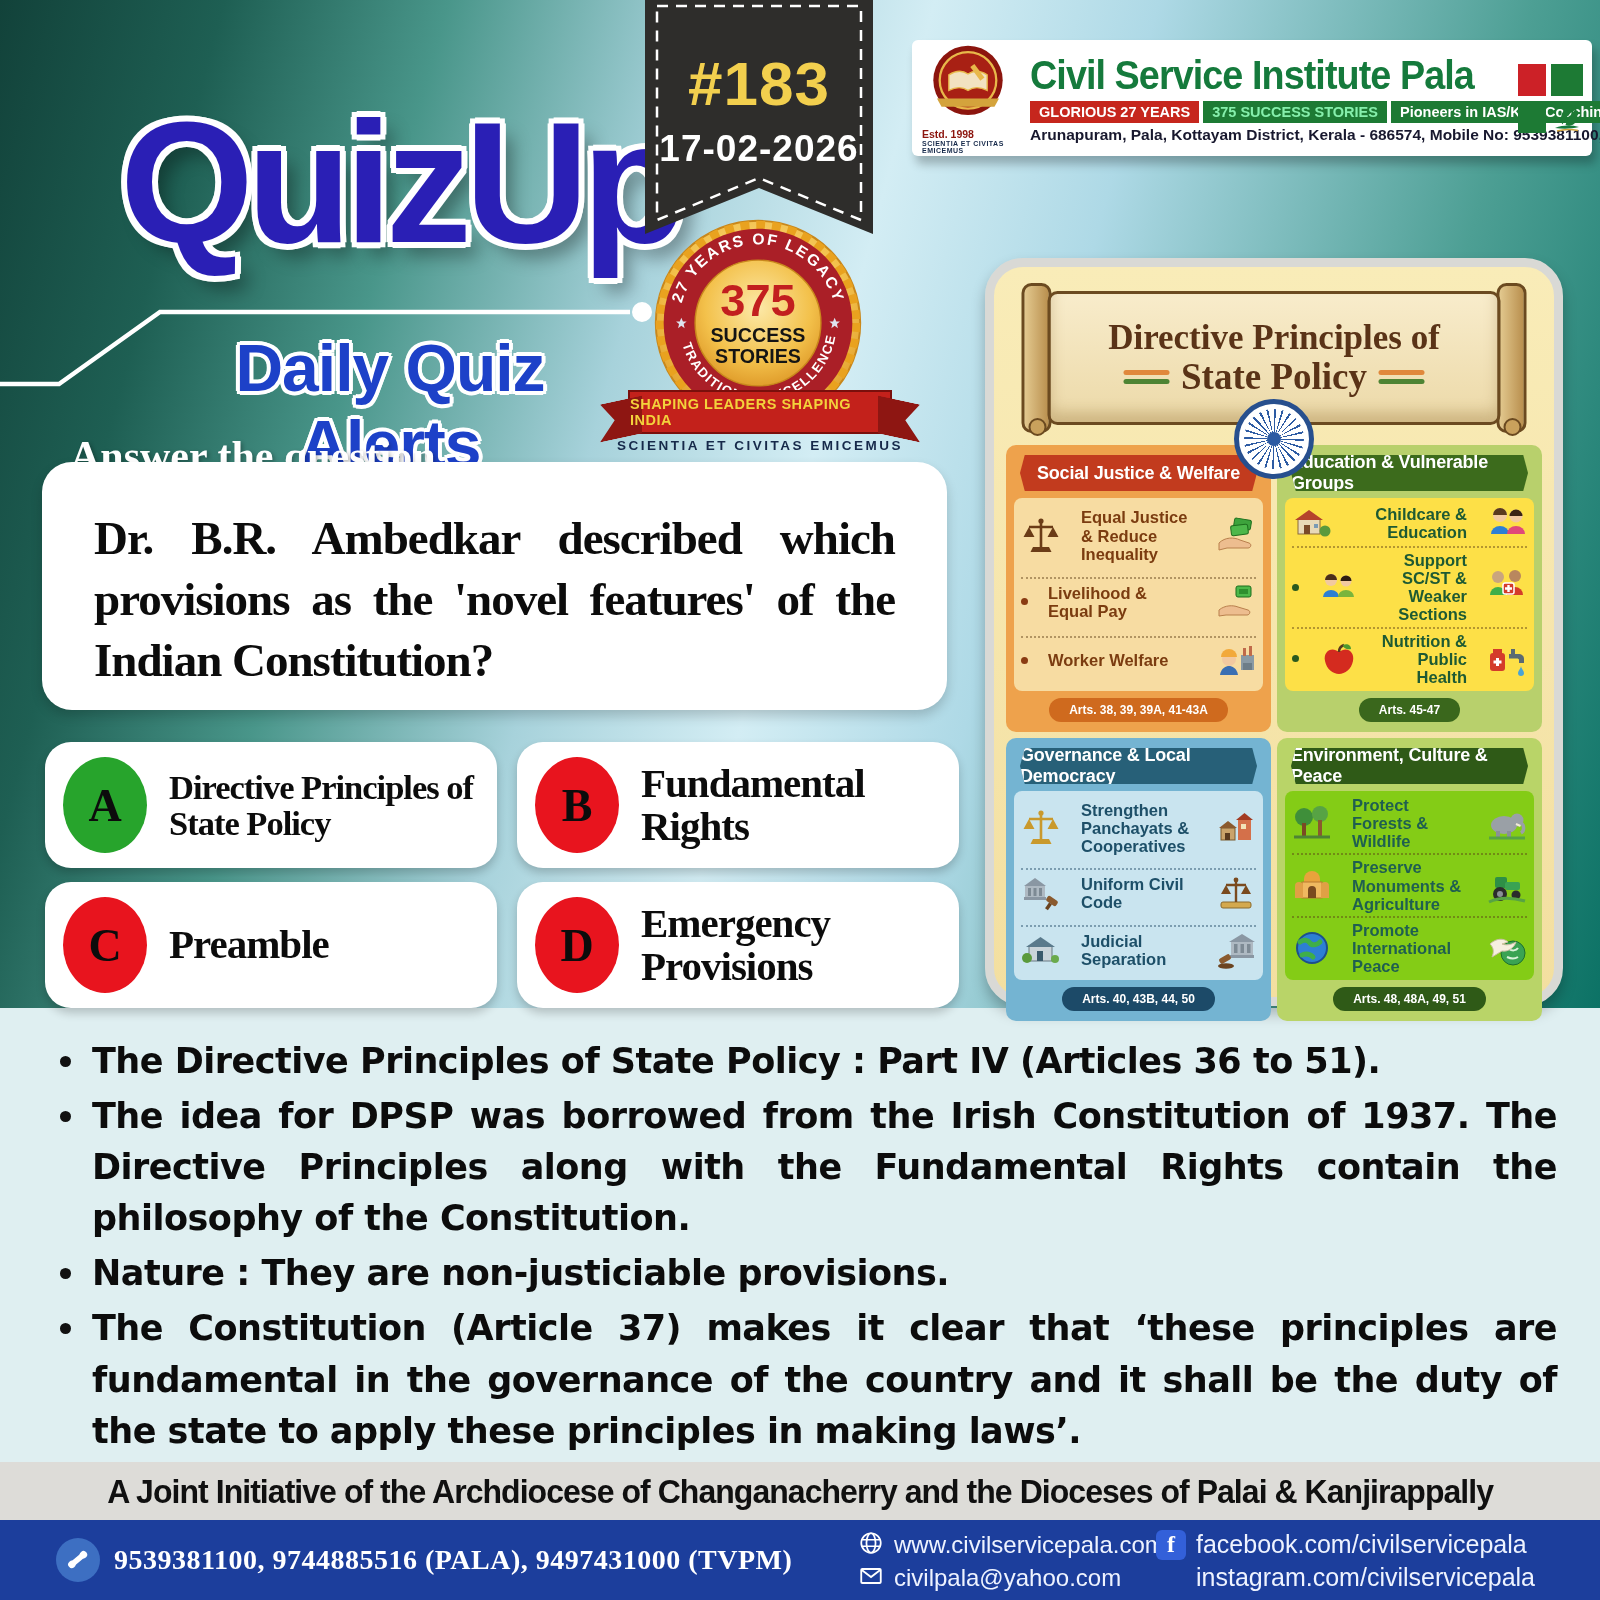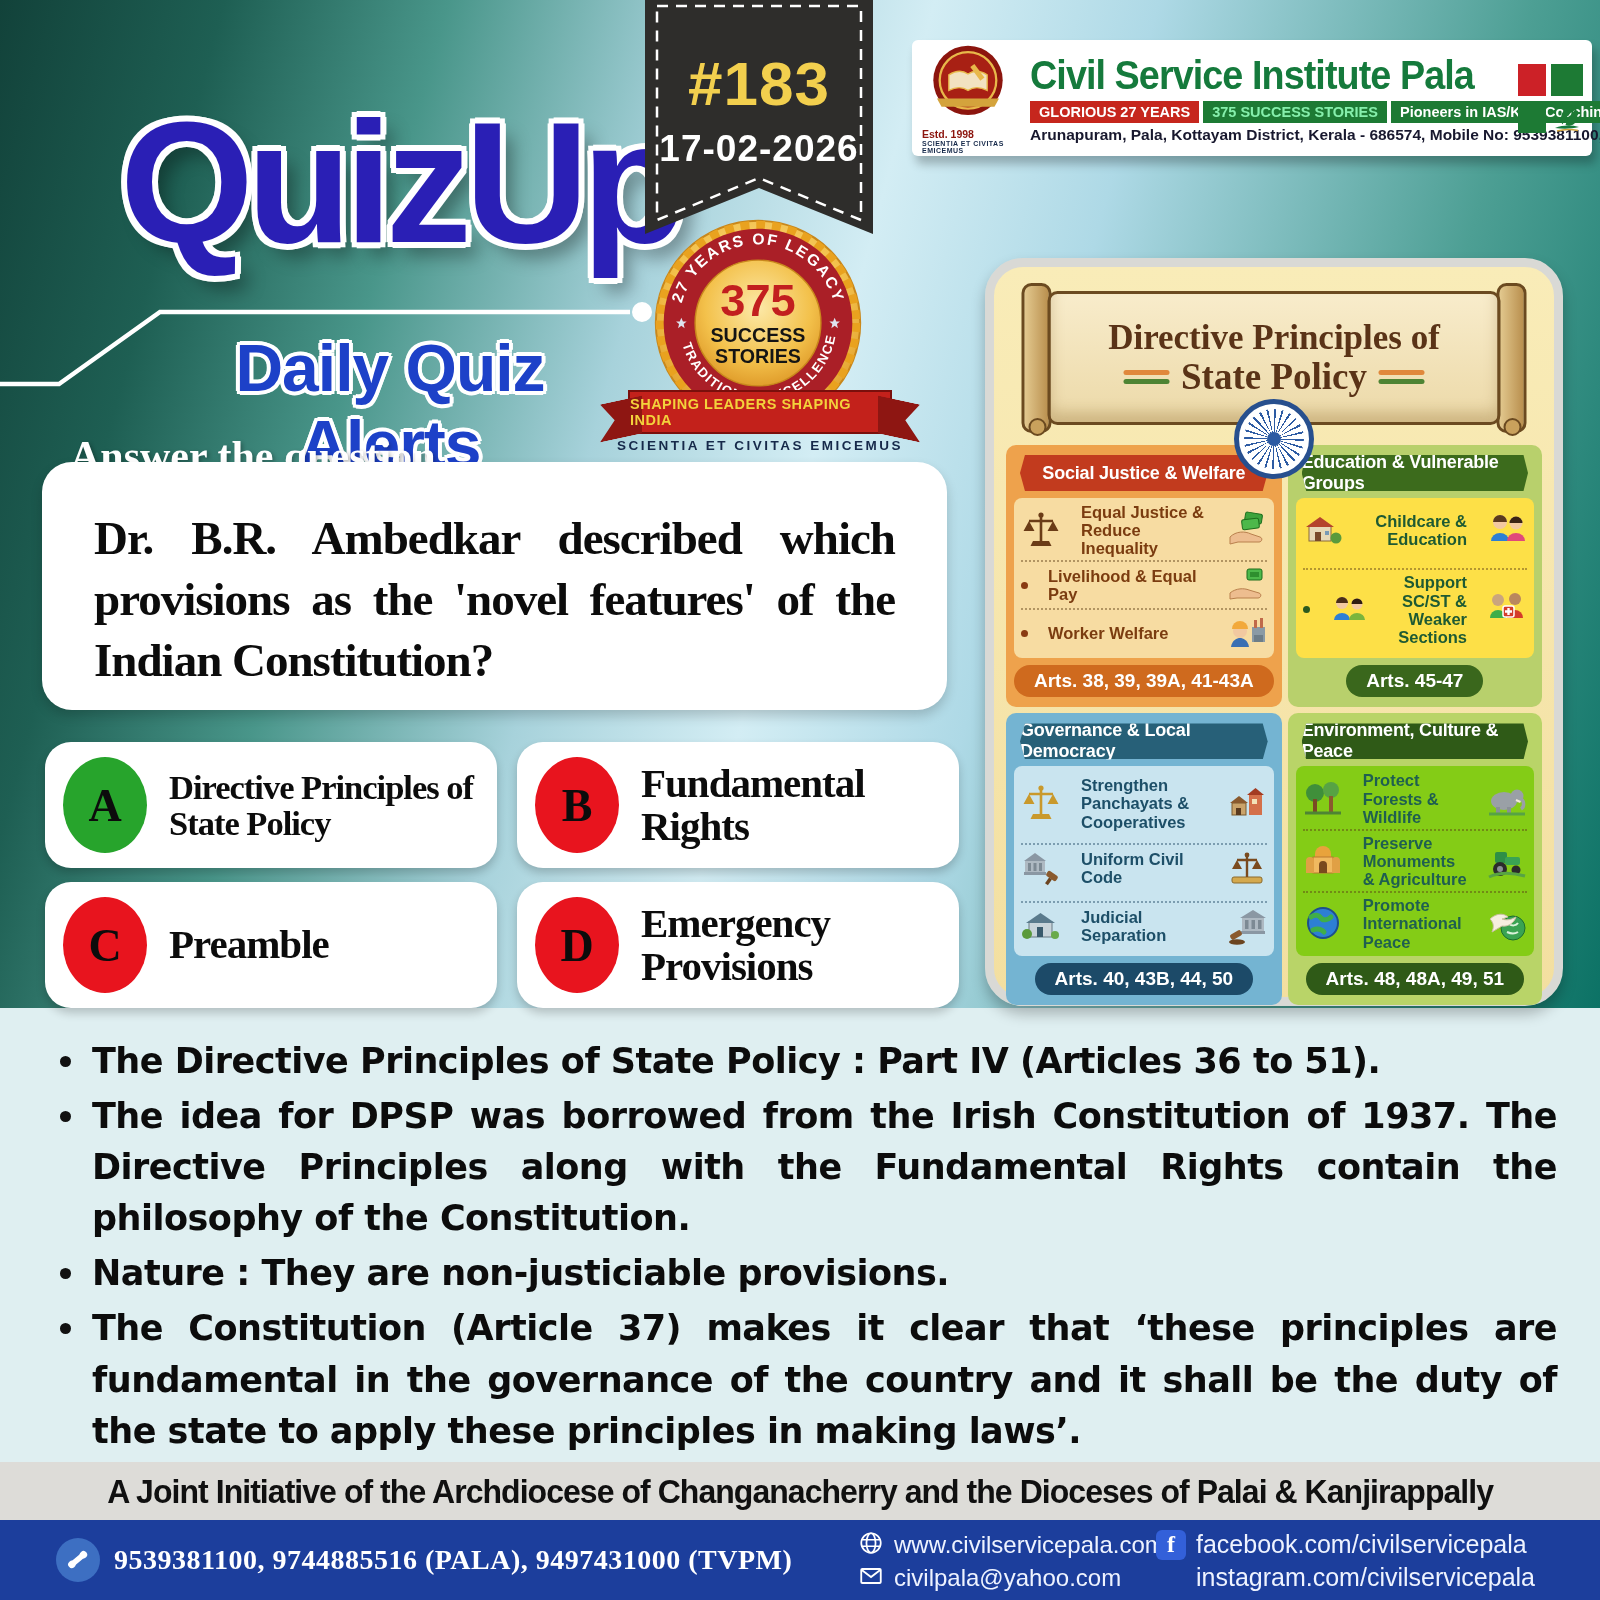--- a/index.html
+++ b/index.html
@@ -114,21 +114,21 @@
   .q1 .q-panel{background:#f7dca2;} .q2 .q-panel{background:#fde047;text-align:right;}
   .q3 .q-panel{background:#c9e4ef;} .q4 .q-panel{background:#84cc16;}
   .q-item{display:flex;align-items:center;gap:20px;padding:3px 0;}
   .q-item + .q-item{border-top:2px dotted rgba(90,60,20,.45);}
   .q3 .q-item + .q-item{border-top-color:rgba(30,70,100,.45);}
   .q-text{flex:1;font-weight:bold;font-size:16.5px;line-height:1.1;}
   .q1 .q-text{color:#7b3c10;} .q2 .q-text{color:#1e5a33;}
   .q3 .q-text{color:#1d4f68;} .q4 .q-text{color:#1f5f50;}
   .q-dot{flex:0 0 7px;width:7px;height:7px;border-radius:50%;}
   .q1 .q-dot{background:#8a3b12;} .q2 .q-dot{background:#2a5a1e;}
-  .q-pill{margin:7px auto 2px;padding:5px 20px;border-radius:16px;color:#fff;font-weight:bold;font-size:19px;white-space:nowrap;}
+  .q-pill{margin:7px auto 2px;padding:5px 20px;border-radius:16px;color:#fff;font-weight:bold;font-size:12px;white-space:nowrap;}
   .q1 .q-pill{background:#cf6a1e;} .q2 .q-pill{background:#3a671c;}
   .q3 .q-pill{background:#1c4a68;} .q4 .q-pill{background:#2f5a17;}
   .ic{flex:0 0 40px;width:40px;height:40px;}
   .ic svg{display:block;width:100%;height:100%;}
   
   .facts{left:52px;top:1024px;width:1505px;}
   .facts ul{margin:0;padding:12px 0 0 40px;list-style:none;}
   .facts li{position:relative;font-family:"DejaVu Sans",sans-serif;font-weight:bold;color:#0c0c0c;
     font-size:35px;line-height:1.46;text-align:justify;margin-bottom:4px;letter-spacing:-.5px;}
   .facts li:before{content:"";position:absolute;left:-32px;top:20px;width:11px;height:11px;border-radius:50%;background:#111;}
@@ -377,20 +377,41 @@
                 <svg viewBox="0 0 40 40">
                   <circle cx="11" cy="10" r="6" fill="#caa57e"></circle>
                   <path d="M3 28a8 8 0 0 1 16 0z" fill="#3fae49"></path>
                   <circle cx="28" cy="9" r="6" fill="#b9875e"></circle>
                   <path d="M20 28a8 8 0 0 1 16 0z" fill="#d43c2a"></path>
                   <rect x="16" y="16" width="11" height="11" rx="2" fill="#d43c2a" stroke="#fff" stroke-width="1.5"></rect>
                   <path d="M21.5 18v7M18 21.5h7" stroke="#fff" stroke-width="2.4"></path>
                 </svg>
               </span>
           </div>
+          <div class="q-item">
+            <span class="q-dot"></span>
+            <span class="ic">
+                <svg viewBox="0 0 40 40">
+                  <path d="M20 13c-7-6-16-1-14 9 1.5 8 8 13 14 13s12.5-5 14-13c2-10-7-15-14-9z" fill="#d42b1f"></path>
+                  <path d="M20 13c0-4 2-6 5-7" stroke="#5a3a1e" stroke-width="2.5" fill="none"></path>
+                  <path d="M24 6c4-2 8 0 8 4-4 1-8-1-8-4z" fill="#4e9a2e"></path>
+                </svg>
+              </span>
+            <span class="q-text">Nutrition &amp; Public Health</span>
+            <span class="ic">
+                <svg viewBox="0 0 40 40">
+                  <rect x="3" y="14" width="15" height="18" rx="3" fill="#d43c2a"></rect>
+                  <rect x="6" y="10" width="9" height="5" fill="#d43c2a"></rect>
+                  <path d="M10.5 19v8M6.5 23h8" stroke="#fff" stroke-width="3"></path>
+                  <path d="M22 15h9c4 0 6 2 6 5v4h-5v-3c0-1-1-1.5-2-1.5h-8z" fill="#5a6a72"></path>
+                  <rect x="24" y="10" width="4" height="6" fill="#5a6a72"></rect>
+                  <path d="M34 27c0 2.5 3 4.5 3 7a3 3 0 1 1-6 0c0-2.5 3-4.5 3-7z" fill="#4aa3d4"></path>
+                </svg>
+              </span>
+          </div>
         </div>
         <div class="q-pill">Arts. 45-47</div>
       </div>
 
       <div class="quad q3">
         <div class="q-ribbon">Governance &amp; Local Democracy</div>
         <div class="q-panel">
           <div class="q-item">
             <span class="ic">
                 <svg viewBox="0 0 40 40">

